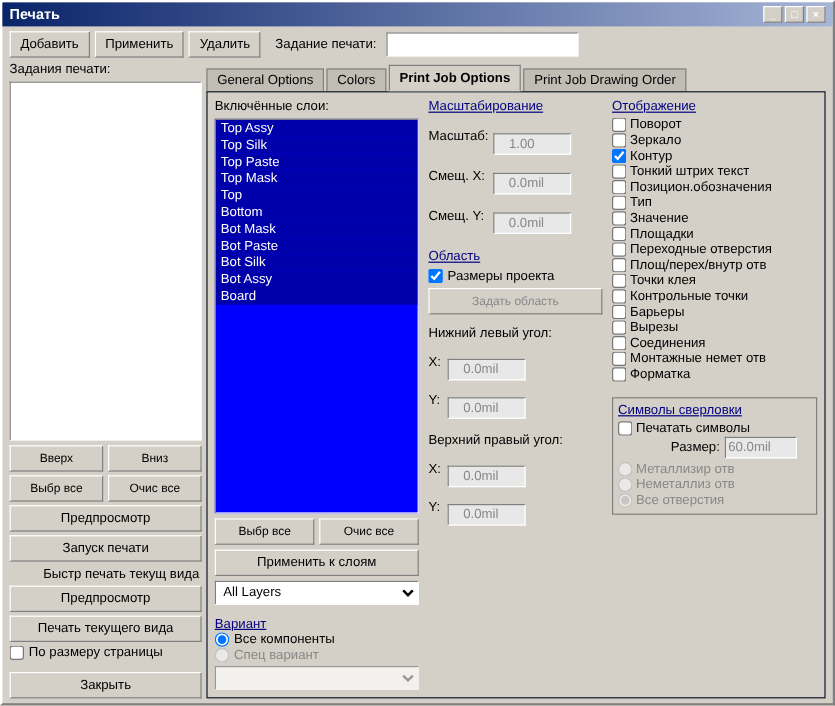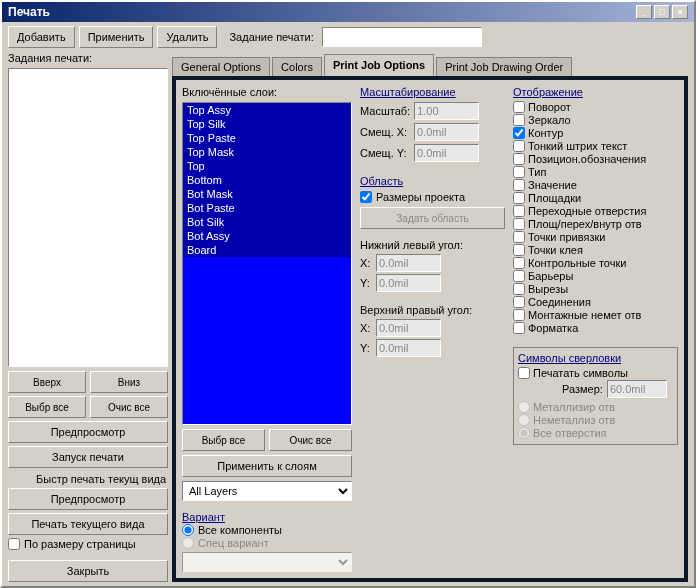--- a/index.html
+++ b/index.html
@@ -170,21 +170,21 @@
     }
     .tab.active {
       background: #d4d0c8;
       border-bottom-color: #d4d0c8;
       font-weight: bold;
       height: 22px;
       top: 0;
       z-index: 2;
     }
     .tab-content {
-      border: 4px solid #0f172a;
+      border: 1px solid #0f172a;
       background: #d4d0c8;
       padding: 6px;
       flex: 1;
       position: relative;
       z-index: 1;
     }
     .tab-inner {
       display: flex;
       gap: 8px;
       height: 100%;
@@ -299,23 +299,24 @@
     }
     .small-input {
       width: 65px;
       height: 18px;
       border: 1px solid;
       border-top-color: #808080;
       border-left-color: #808080;
       border-right-color: #ffffff;
       border-bottom-color: #ffffff;
       background: #e8e8e8;
-      padding: 0 2px;
+      padding: 0 12px;
       font-size: 11px;
       color: #888;
+      margin-top: 12px;
     }
     .area-section {
       margin-top: 4px;
     }
     .set-area-btn {
       width: 100%;
       font-size: 10px;
       color: #888;
       margin-top: 3px;
     }
@@ -592,24 +593,20 @@
                     </div>
                     <div class="checkbox-item">
                       <input type="checkbox" id="disp8" style="">
                       <label for="disp8">Переходные отверстия</label>
                     </div>
                     <div class="checkbox-item">
                       <input type="checkbox" id="disp9" style="">
                       <label for="disp9">Площ/перех/внутр отв</label>
                     </div>
                     <div class="checkbox-item">
-                      <input type="checkbox" id="disp10" style="">
-                      <label for="disp10">Точки привязки</label>
-                    </div>
-                    <div class="checkbox-item">
                       <input type="checkbox" id="disp11" style="">
                       <label for="disp11">Точки клея</label>
                     </div>
                     <div class="checkbox-item">
                       <input type="checkbox" id="disp12" style="">
                       <label for="disp12">Контрольные точки</label>
                     </div>
                     <div class="checkbox-item">
                       <input type="checkbox" id="disp13" style="">
                       <label for="disp13">Барьеры</label>

